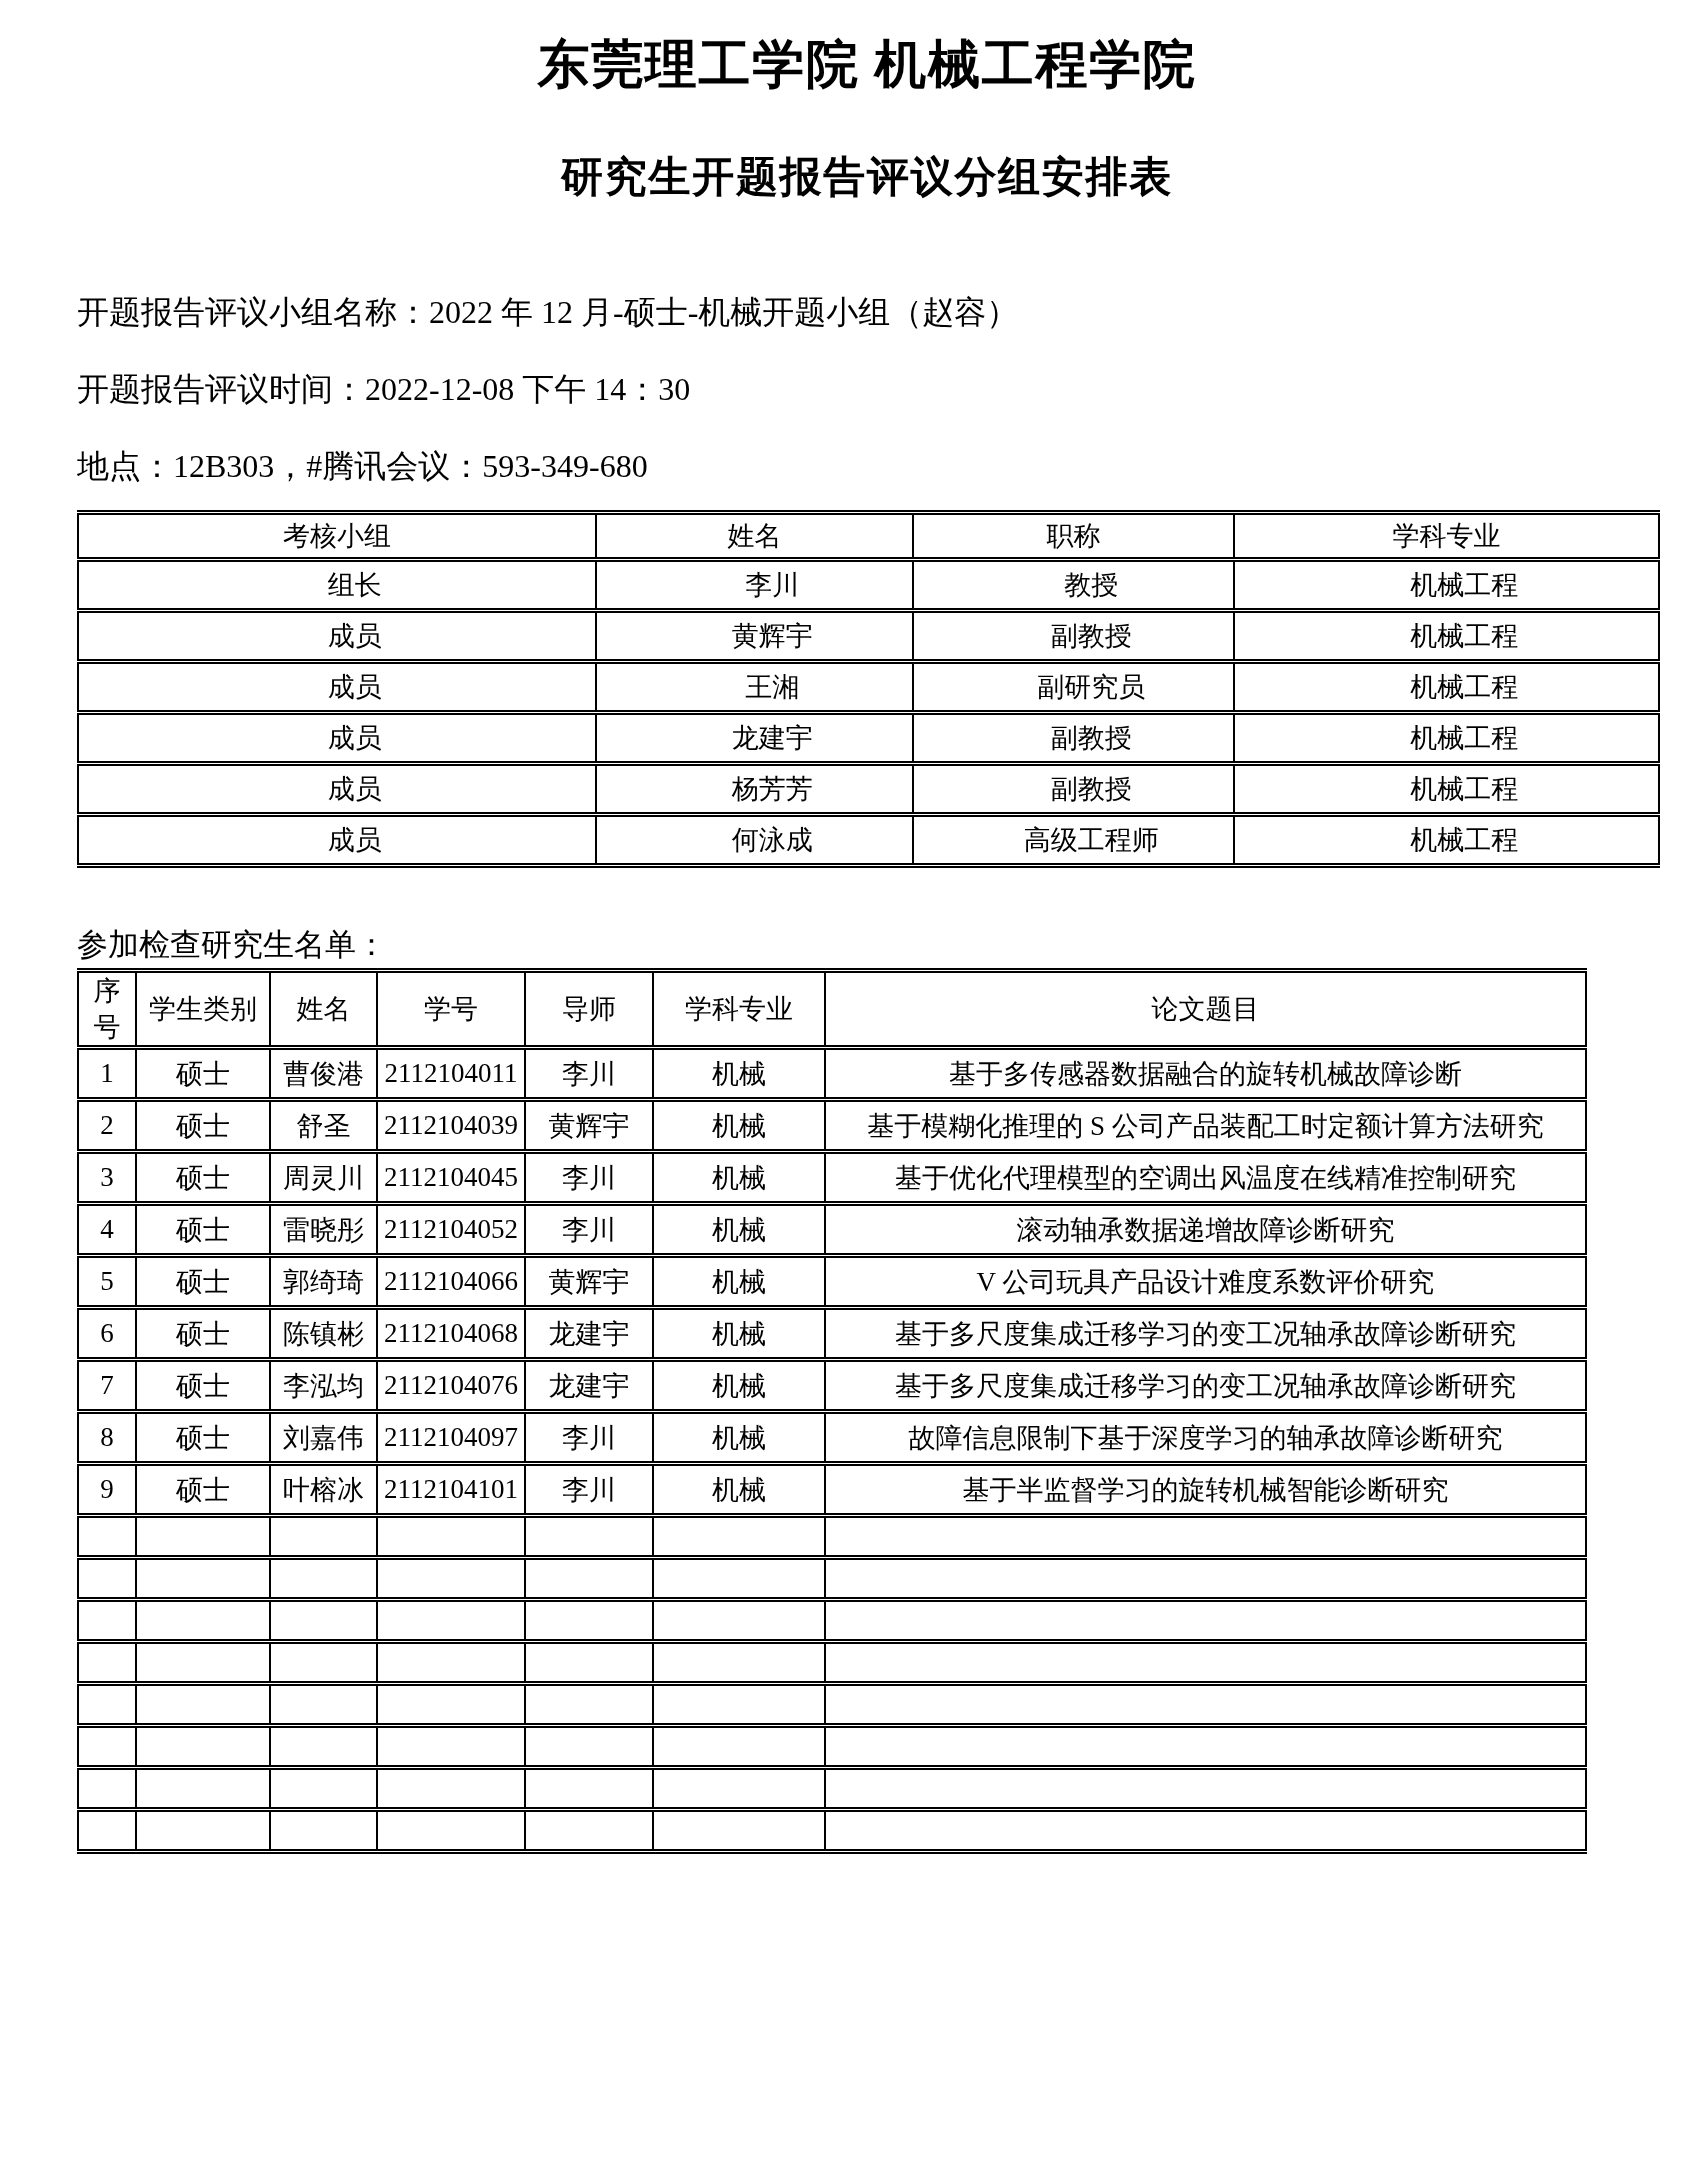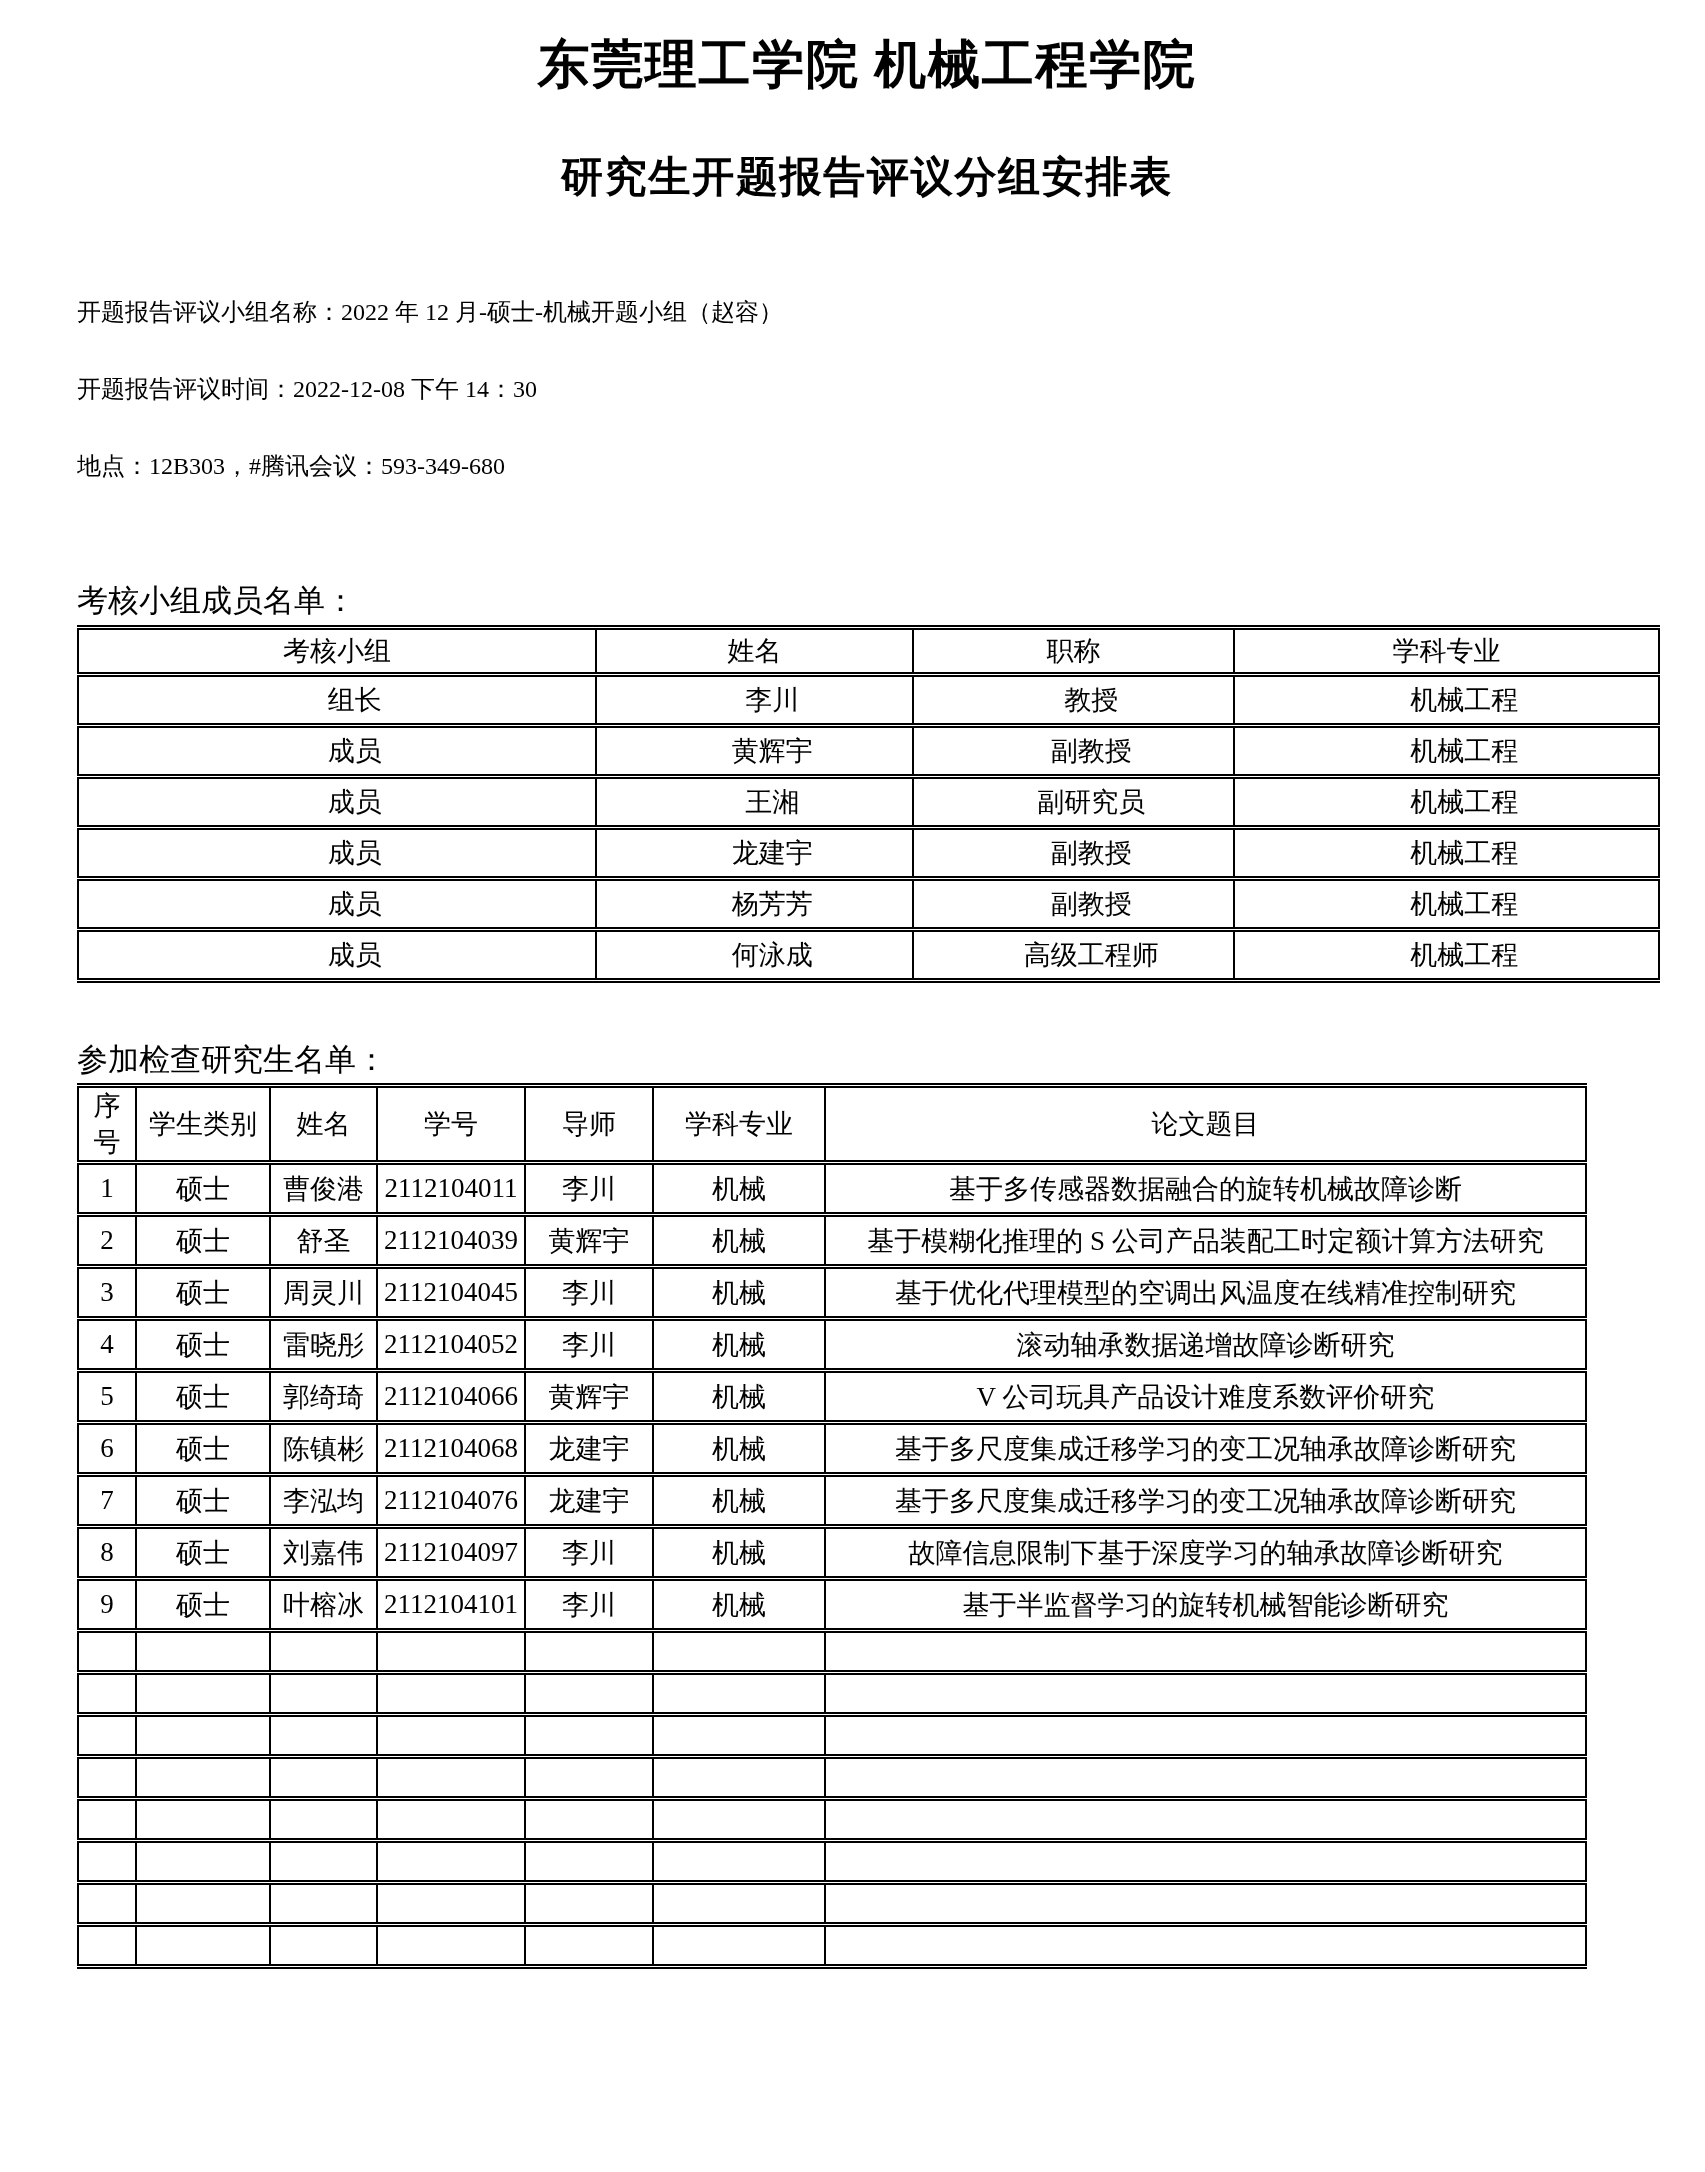--- a/index.html
+++ b/index.html
@@ -30,21 +30,21 @@
       margin-top: 58px;
       width: 1580px;
       text-align: center;
       font-size: 42px;
       font-weight: bold;
       line-height: 1.15;
       letter-spacing: 1.7px;
     }
     .info { margin-top: 73px; }
     .info-line {
-      font-size: 24px;
+      font-size: 32px;
       line-height: 77px;
       white-space: pre;
     }
     .section-label {
       margin-top: 77px;
       font-size: 31px;
       line-height: 38px;
     }
     .section-label.label2 { margin-top: 58px; }
     table {
@@ -79,21 +79,20 @@
 
   <div class="title1">东莞理工学院 机械工程学院</div>
   <div class="title2">研究生开题报告评议分组安排表</div>
 
   <div class="info">
     <div class="info-line">开题报告评议小组名称：2022 年 12 月-硕士-机械开题小组（赵容）</div>
     <div class="info-line">开题报告评议时间：2022-12-08 下午 14：30</div>
     <div class="info-line">地点：12B303，#腾讯会议：593-349-680</div>
   </div>
 
-  <div class="section-label">考核小组成员名单：</div>
 
   <table class="committee-table">
     <colgroup>
       <col style="width:518px">
         <col style="width:317px">
         <col style="width:321px">
         <col style="width:425px">
     </colgroup>
     <thead>
       <tr>

